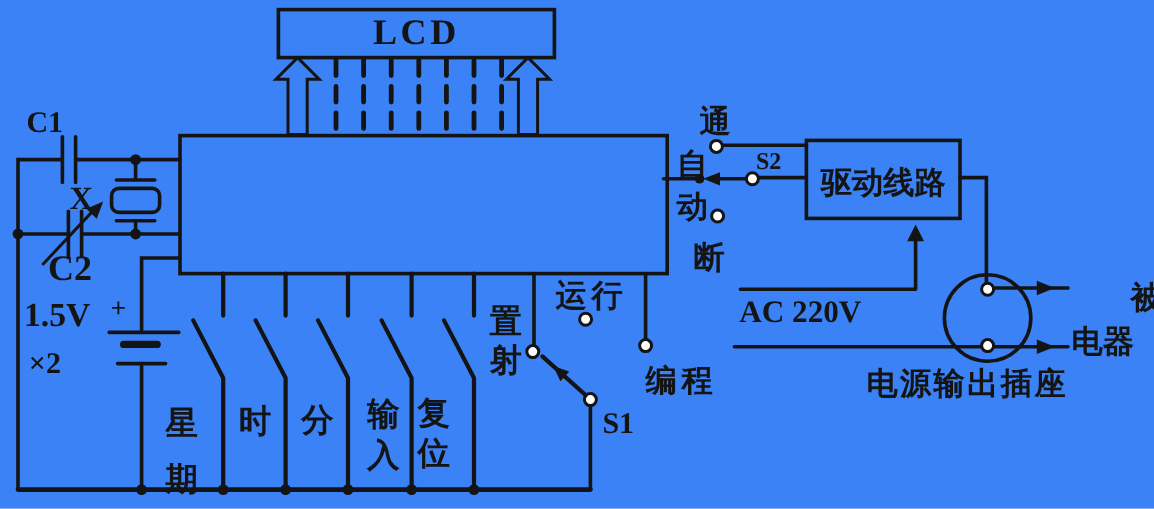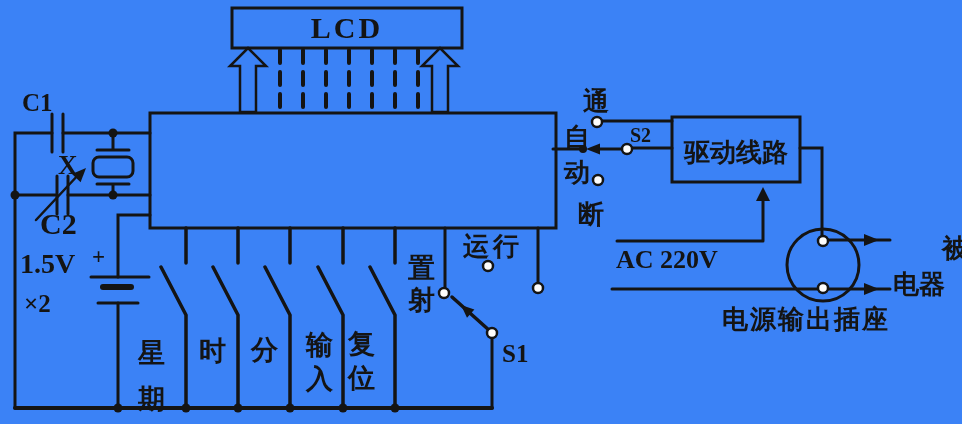--- a/index.html
+++ b/index.html
@@ -150,20 +150,21 @@
   <div class="lbl" style="left:24px;top:290px;font-size:25px;">×2</div>
 
   <div class="lbl cjk vlbl" style="left:131px;top:330px;font-size:27px;line-height:46px;">星期</div>
   <div class="lbl cjk" style="left:199px;top:333px;font-size:27px;">时</div>
   <div class="lbl cjk" style="left:251px;top:332px;font-size:27px;">分</div>
   <div class="lbl cjk vlbl" style="left:299px;top:328px;font-size:27px;line-height:34px;">输入</div>
   <div class="lbl cjk vlbl" style="left:341px;top:327px;font-size:27px;line-height:34px;">复位</div>
 
   <div class="lbl cjk vlbl" style="left:401px;top:252px;font-size:27px;line-height:32px;">置射</div>
   <div class="lbl cjk" style="left:463px;top:229px;font-size:26px;letter-spacing:4px;">运行</div>
+  <div class="lbl cjk" style="left:538px;top:300px;font-size:26px;letter-spacing:4px;">编程</div>
   <div class="lbl" style="left:502px;top:340px;font-size:25px;">S1</div>
 
   <div class="lbl cjk" style="left:583px;top:84px;font-size:26px;">通</div>
   <div class="lbl cjk vlbl" style="left:556px;top:120px;font-size:26px;line-height:35px;">自动</div>
   <div class="lbl cjk" style="left:578px;top:197px;font-size:26px;">断</div>
   <div class="lbl" style="left:630px;top:124px;font-size:20px;">S2</div>
 
   <div class="boxlbl lbl cjk" style="left:672px;top:117px;width:128px;height:71px;font-size:26px;">驱动线路</div>
 
   <div class="lbl" style="left:616px;top:245px;font-size:26px;">AC 220V</div>

